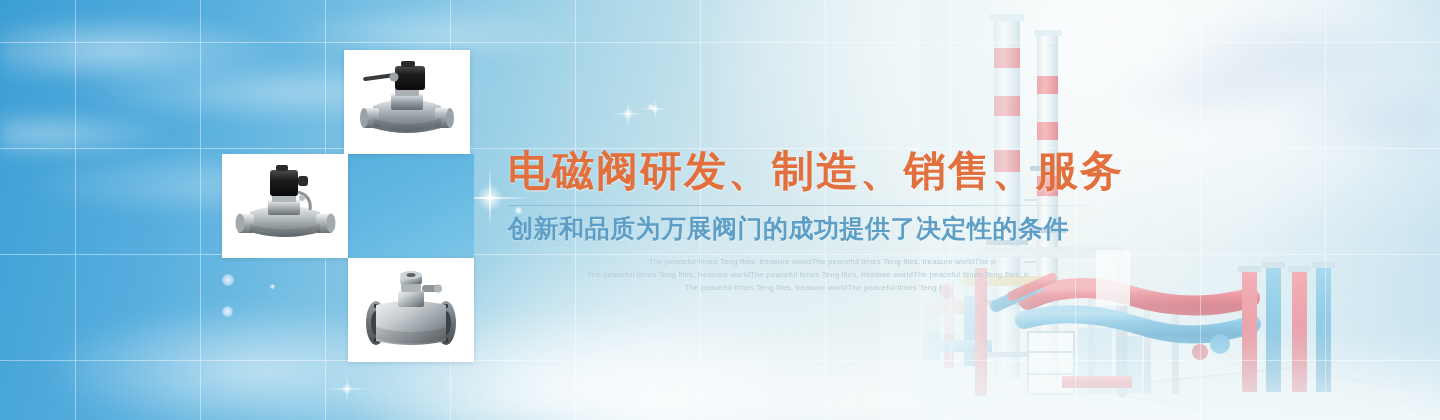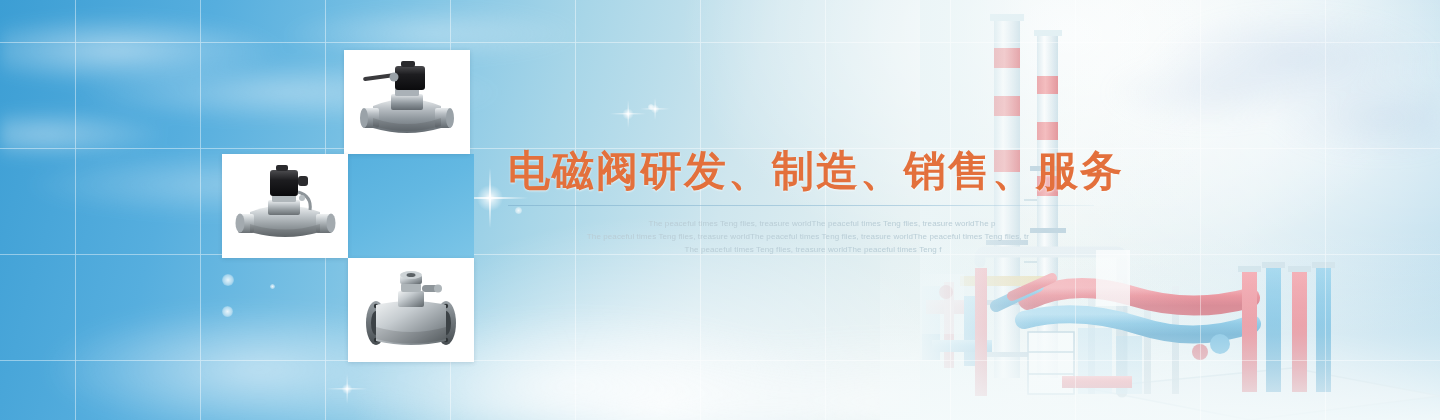--- a/index.html
+++ b/index.html
@@ -453,20 +453,21 @@
         <rect x="64" y="20" width="16" height="7" rx="3.5" fill="#8e959a"></rect>
         <circle cx="80" cy="23.5" r="4" fill="#aeb5b9"></circle>
         <path d="M18 62 q35 10 70 0 l0 12 q-35 9 -70 0 z" fill="#000" opacity=".12"></path>
       </svg>
     </div>
   </div>
 
   <div class="copy">
     <h1 class="headline">电磁阀研发、制造、销售、服务</h1>
     <div class="rule"></div>
+    <h2 class="subhead">创新和品质为万展阀门的成功提供了决定性的条件</h2>
     <div class="fineprint">
       <p class="l1">The peaceful times Teng flies, treasure worldThe peaceful times Teng flies, treasure worldThe p</p>
       <p class="l2">The peaceful times Teng flies, treasure worldThe peaceful times Teng flies, treasure worldThe peaceful times Teng flies, tr</p>
       <p class="l3">The peaceful times Teng flies, treasure worldThe peaceful times Teng f</p>
     </div>
   </div>
 
 </div>
 
 </body></html>

